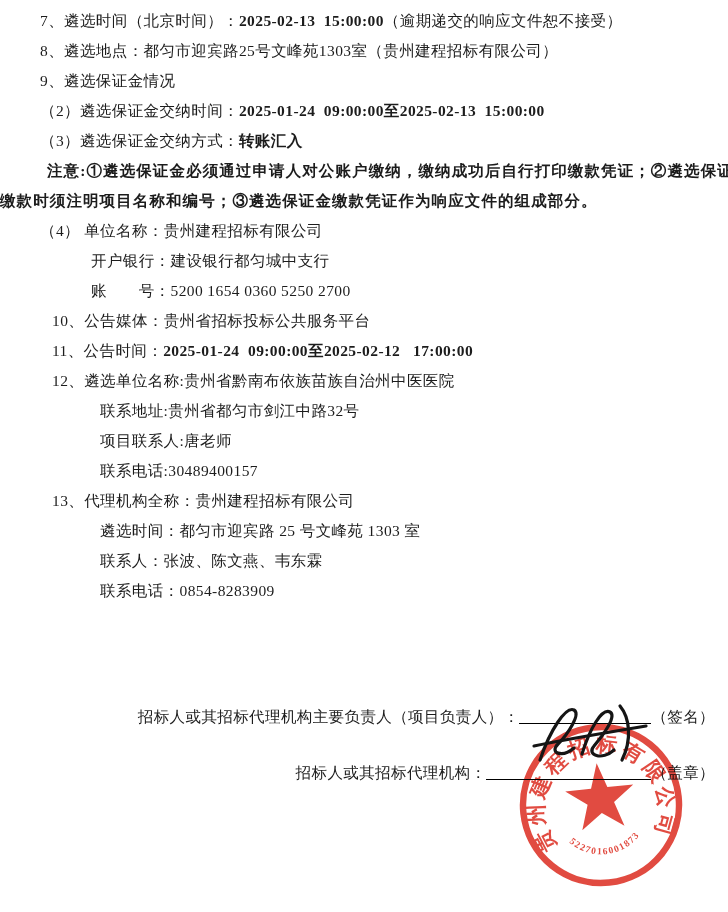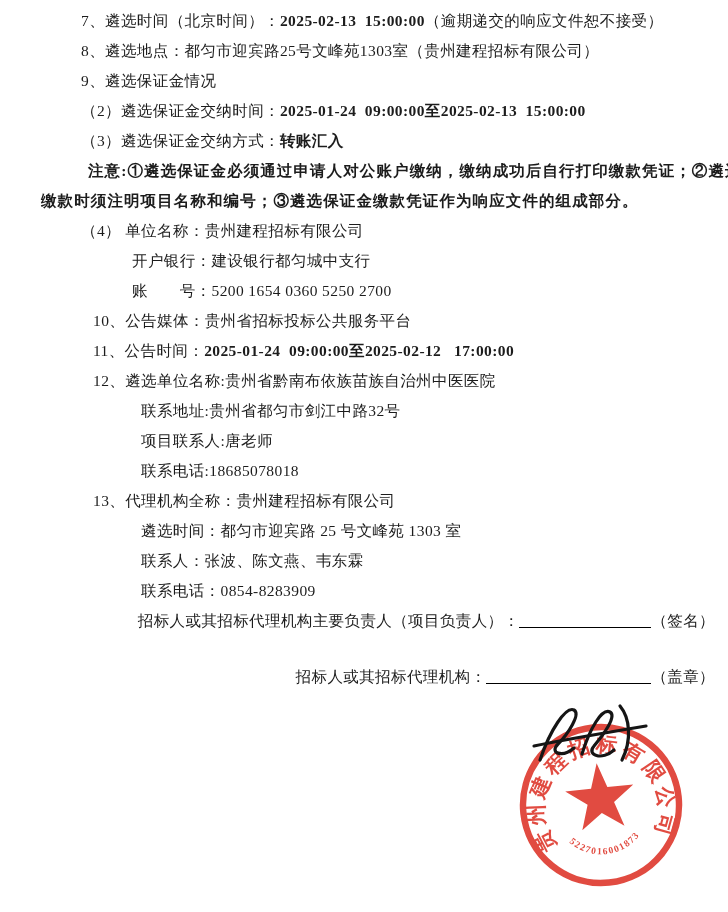--- a/index.html
+++ b/index.html
@@ -2,32 +2,32 @@
 <html><head>
 <meta charset="utf-8">
 <style>
   html,body{margin:0;padding:0;background:#ffffff;}
   body{
     width:728px;height:912px;overflow:hidden;position:relative;
     font-family:"Liberation Serif","DejaVu Serif",serif;
     color:#1c1c1c;font-size:15.5px;letter-spacing:0.4px;
   }
   .doc{position:relative;width:728px;height:912px;padding-top:6px;box-sizing:border-box;}
-  .line{height:30px;line-height:30px;white-space:pre;margin-left:41px;}
+  .line{height:30px;line-height:30px;white-space:pre;}
   .in40{padding-left:40px}
   .in33{padding-left:52px}
   .in47{padding-left:47px}
   .in7{padding-left:0}
   .in95{padding-left:91px}
   .in78{padding-left:100px}
   .ls{letter-spacing:1.1px}
   b{font-weight:700;}
   .notice{font-weight:700;}
   .sig-row{height:30px;line-height:30px;white-space:pre;text-align:right;padding-right:13px;}
-  .sig-row.first{}
+  .sig-row.first{margin-top:96px;}
   .sig-row.second{margin-top:26px;padding-left:16px;}
   .uline{display:inline-block;border-bottom:1.5px solid #000;vertical-align:-2px;height:14px;}
   .uline.w1{width:132px;}
   .uline.w2{width:165px;}
   .seal{position:absolute;left:511px;top:715px;width:180px;height:180px;z-index:3;
         opacity:0.88;mix-blend-mode:multiply;transform:rotate(-6deg);pointer-events:none;}
   .handsig{position:absolute;left:528px;top:698px;width:136px;height:84px;z-index:4;pointer-events:none;}
 </style>
 </head>
 <body>
@@ -58,21 +58,21 @@
   <div class="line in33"><span>10、公告媒体：</span><span>贵州省招标投标公共服务平台</span></div>
 
   <div class="line in33"><span>11、公告时间：</span><b>2025-01-24  09:00:00至2025-02-12   17:00:00</b></div>
 
   <div class="line in33"><span>12、遴选单位名称:</span><span>贵州省黔南布依族苗族自治州中医医院</span></div>
 
   <div class="line in78"><span>联系地址:</span><span>贵州省都匀市剑江中路32号</span></div>
 
   <div class="line in78"><span>项目联系人:</span><span>唐老师</span></div>
 
-  <div class="line in78"><span>联系电话:</span><span>18685078018</span></div>
+  <div class="line in78"><span>联系电话:</span><span>30489400157</span></div>
 
   <div class="line in33"><span>13、代理机构全称：</span><span>贵州建程招标有限公司</span></div>
 
   <div class="line in78"><span>遴选时间：</span><span>都匀市迎宾路 25 号文峰苑 1303 室</span></div>
 
   <div class="line in78"><span>联系人：</span><span>张波、陈文燕、韦东霖</span></div>
 
   <div class="line in78"><span>联系电话：</span><span>0854-8283909</span></div>
 
   <div class="sig-row first"><span>招标人或其招标代理机构主要负责人（项目负责人）：</span><span class="uline w1"></span><span>（签名）</span></div>

